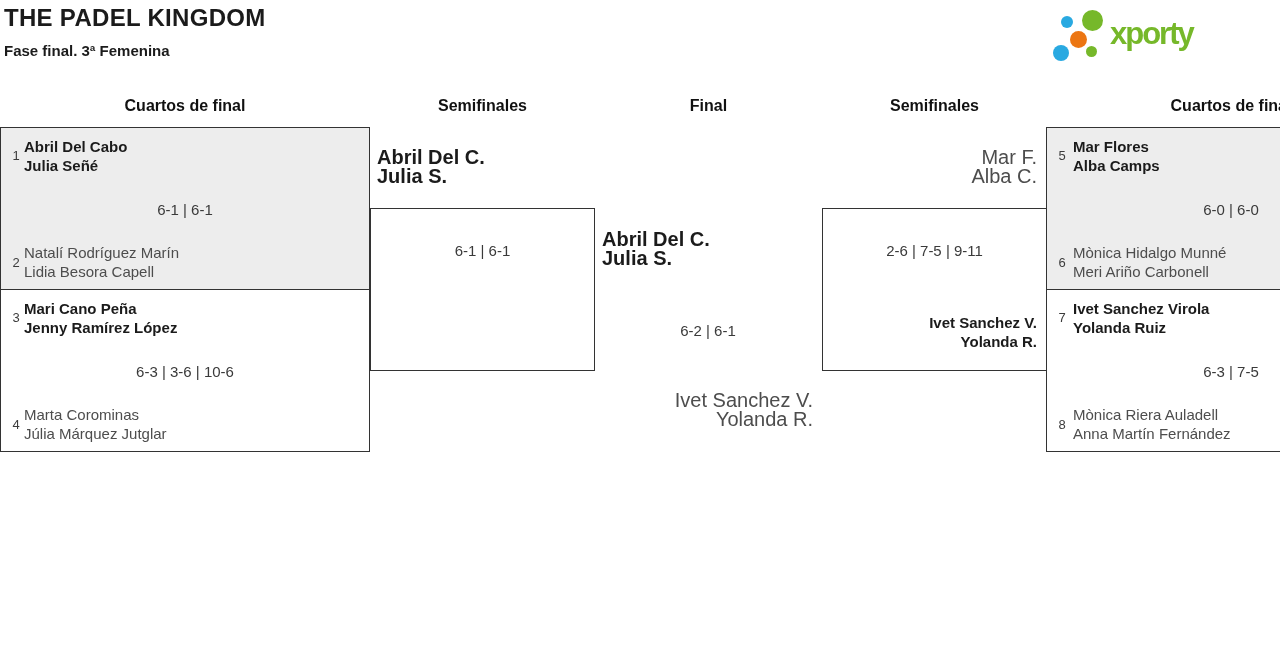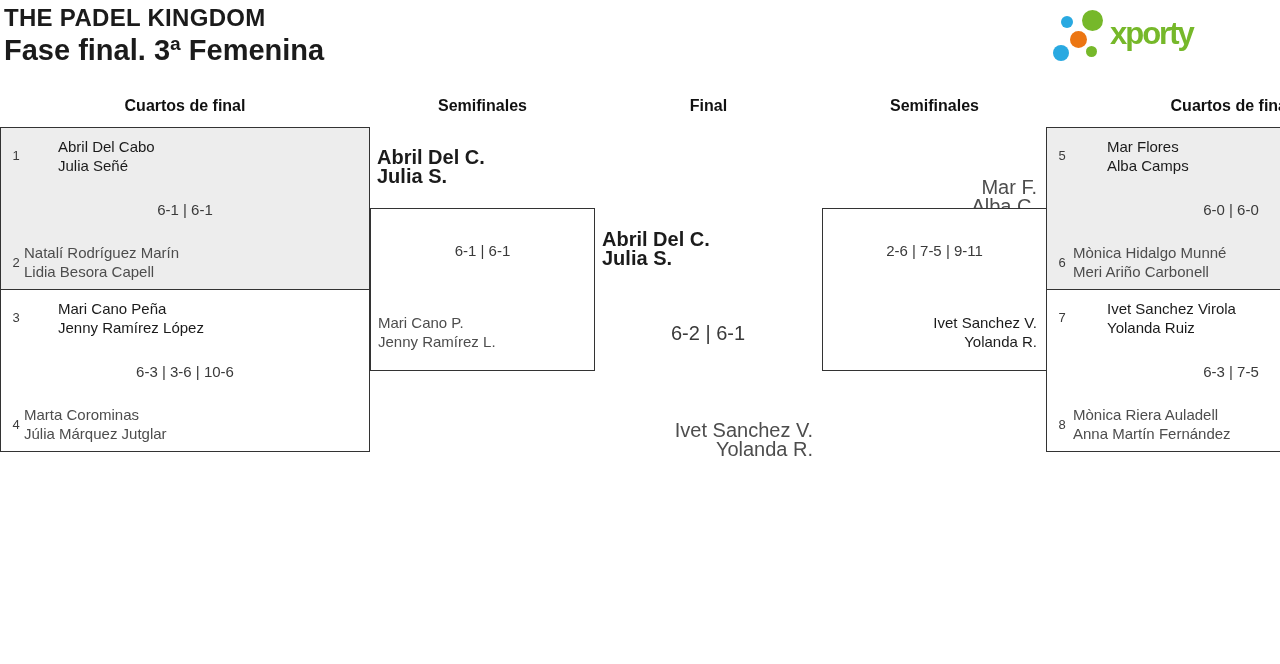--- a/index.html
+++ b/index.html
@@ -8,52 +8,52 @@
     --shade:#ededed;
   }
   *{margin:0;padding:0;box-sizing:border-box;}
   html,body{width:1280px;height:664px;overflow:hidden;background:#fff;
     font-family:"Liberation Sans", sans-serif;}
   .page{position:relative;width:1280px;height:624px;background:#fff;}
 
   
   .title-block{position:absolute;left:4px;top:1px;color:var(--ink);}
   .title-line1{font-size:24px;font-weight:bold;line-height:33px;letter-spacing:.3px;}
-  .title-line2{font-size:29px;font-weight:bold;line-height:33px;}
+  .title-line2{font-size:15px;font-weight:bold;line-height:33px;}
 
   .logo{position:absolute;left:1040px;top:0;width:245px;height:72px;}
   .dot{position:absolute;border-radius:50%;display:block;}
   .logo-text{position:absolute;left:70px;top:8px;font-size:31px;font-weight:bold;
     letter-spacing:-2px;color:var(--green);line-height:52px;}
 
   
   .round-h{position:absolute;top:96px;font-size:16px;font-weight:bold;color:#111;
     text-align:center;line-height:20px;white-space:nowrap;}
 
   
   .box{position:absolute;border:1px solid var(--line);background:#fff;}
   .box.shaded{background:var(--shade);}
   .qf{width:370px;height:163px;}
   .sf{width:225px;height:163px;top:208px;}
 
   .team{position:absolute;font-size:15px;line-height:19px;white-space:nowrap;}
-  .team.winner{font-weight:normal;color:var(--ink);margin-left:34px;}
+  .team.winner{font-weight:bold;color:var(--ink);}
   .team.loser{color:var(--gray-name);}
   .team.right{text-align:right;}
   .seed{position:absolute;left:7px;width:16px;text-align:center;font-size:13px;
     color:#3c3c3c;line-height:16px;}
   .score{position:absolute;left:0;width:100%;text-align:center;font-size:15px;
     color:var(--score);white-space:nowrap;}
 
   
   .float-team{position:absolute;font-size:20px;line-height:19px;white-space:nowrap;}
   .float-team.winner{font-weight:bold;color:var(--ink);}
-  .float-team.loser{color:var(--gray-name);margin-top:30px;}
+  .float-team.loser{color:var(--gray-name);}
   .float-team.right{text-align:right;}
-  .float-score{position:absolute;text-align:center;font-size:20px;color:var(--score);
+  .float-score{position:absolute;text-align:center;font-size:15px;color:var(--score);
     white-space:nowrap;}
 </style>
 </head>
 <body>
 
 <div class="page">
 
   <div class="title-block">
     <div class="title-line1">THE PADEL KINGDOM</div>
     <div class="title-line2">Fase final. 3ª Femenina</div>
@@ -101,24 +101,20 @@
     </div>
     <span class="seed" style="top:127px">4</span>
   </div>
 
   <div class="float-team winner" style="left:377px;top:148px">
     <div>Abril Del C.</div>
     <div>Julia S.</div>
   </div>
   <div class="box sf" style="left:370px">
     <div class="score" style="top:33px">6-1 | 6-1</div>
-    <div class="team loser" style="left:7px;top:104px">
-      <div>Mari Cano P.</div>
-      <div>Jenny Ramírez L.</div>
-    </div>
   </div>
 
   <div class="float-team winner" style="left:602px;top:230px">
     <div>Abril Del C.</div>
     <div>Julia S.</div>
   </div>
   <div class="float-score" style="left:595px;width:226px;top:322px">6-2 | 6-1</div>
   <div class="float-team loser right" style="left:595px;width:218px;top:391px">
     <div>Ivet Sanchez V.</div>
     <div>Yolanda R.</div>

